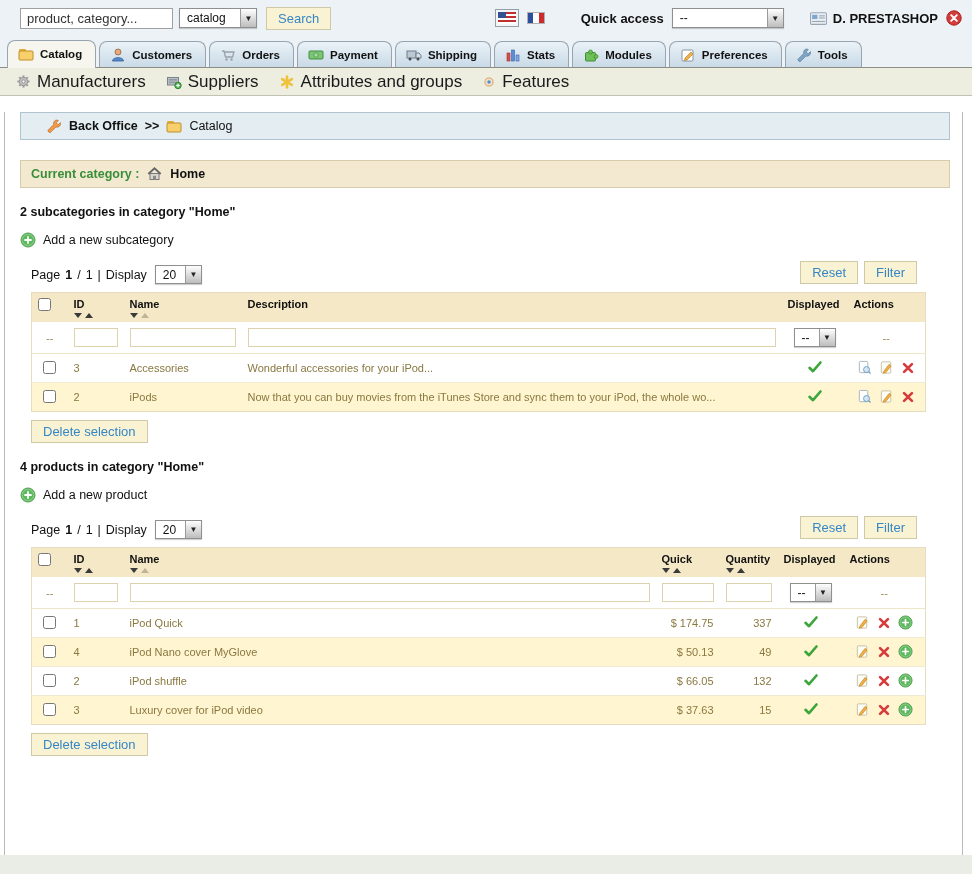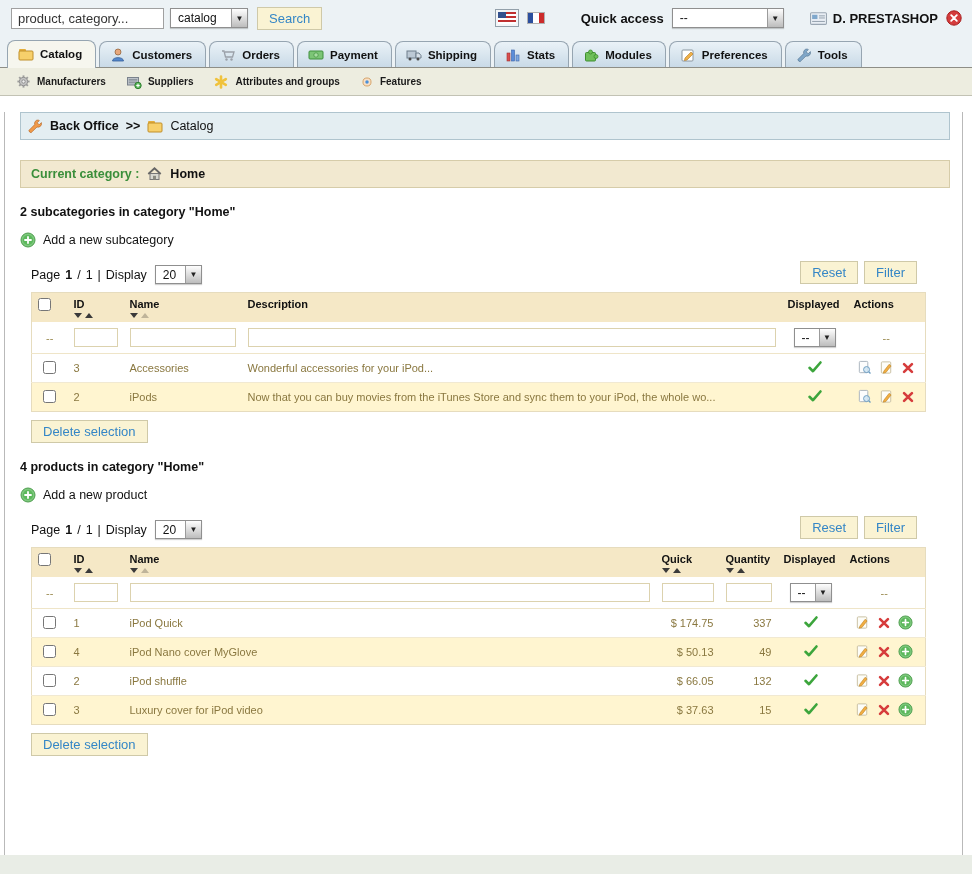--- a/index.html
+++ b/index.html
@@ -7,21 +7,21 @@
   body {
     font-family: "Liberation Sans", "DejaVu Sans", sans-serif;
     font-size: 12px;
     background:#ffffff;
     color:#111;
   }
   .page { width:972px; height:874px; background:#fff; overflow:hidden; position:relative; }
 
   
   .header-zone { background:#ECF2F5; }
-  .topbar { height:36px; display:flex; align-items:center; padding:0 10px 0 11px; }
+  .topbar { height:36px; display:flex; align-items:center; padding:0 10px 0 20px; }
   .search-input {
     width:153px; height:21px; border:1px solid #A0A0A0; padding:2px 6px;
     font-size:13px; color:#333; font-family:inherit; background:#fff;
   }
   .fselect {
     display:inline-flex; align-items:center; border:1px solid #8F8F8F; background:#fff;
     height:20px; box-shadow:0 1px 1px rgba(0,0,0,.18); cursor:pointer;
   }
   .fselect .val { padding:0 7px; font-size:12px; white-space:nowrap; }
   .fselect .arrow-box {
@@ -55,29 +55,29 @@
     white-space:nowrap;
   }
   .tab.active { background:#F6F6EE; margin-bottom:-1px; padding-bottom:6px; }
 
   
   .submenu {
     background:#EDEDE0; border-top:1px solid #8E8E86; border-bottom:1px solid #C2C2B4;
     height:29px; display:flex; align-items:center; gap:20px; padding:0 16px;
     position:relative; z-index:1; 
   }
-  .submenu-item { display:flex; align-items:center; gap:6px; font-size:10px; color:#1A1A1A; cursor:pointer;font-weight:bold; }
+  .submenu-item { display:flex; align-items:center; gap:6px; font-size:17px; color:#1A1A1A; cursor:pointer; }
 
   
   .content {
     margin:0 9px 0 4px; background:#fff; border-left:1px solid #B9B9B9; border-right:1px solid #B9B9B9;
     border-bottom:1px solid #B9B9B9; min-height:758px; padding-bottom:18px;
   }
   .breadcrumb-bar {
-    margin:16px 12px 0 15px; padding:5px 6px; background:#E4EEF2; border:1px solid #AFC4CE;
+    margin:16px 12px 0 15px; padding:5px 25px; background:#E4EEF2; border:1px solid #AFC4CE;
     display:flex; align-items:center; gap:7px; font-size:12.5px;
   }
   .breadcrumb-root { font-weight:bold; cursor:pointer; }
   .breadcrumb-sep { font-weight:bold; }
   .breadcrumb-current { cursor:pointer; }
   .curcat-bar {
     margin:20px 12px 0 15px; padding:5px 10px; background:#F2E9D0; border:1px solid #D6CCA9;
     display:flex; align-items:center; gap:7px; font-size:12.5px;
   }
   .curcat-label { color:#3A8E3A; font-weight:bold; }

